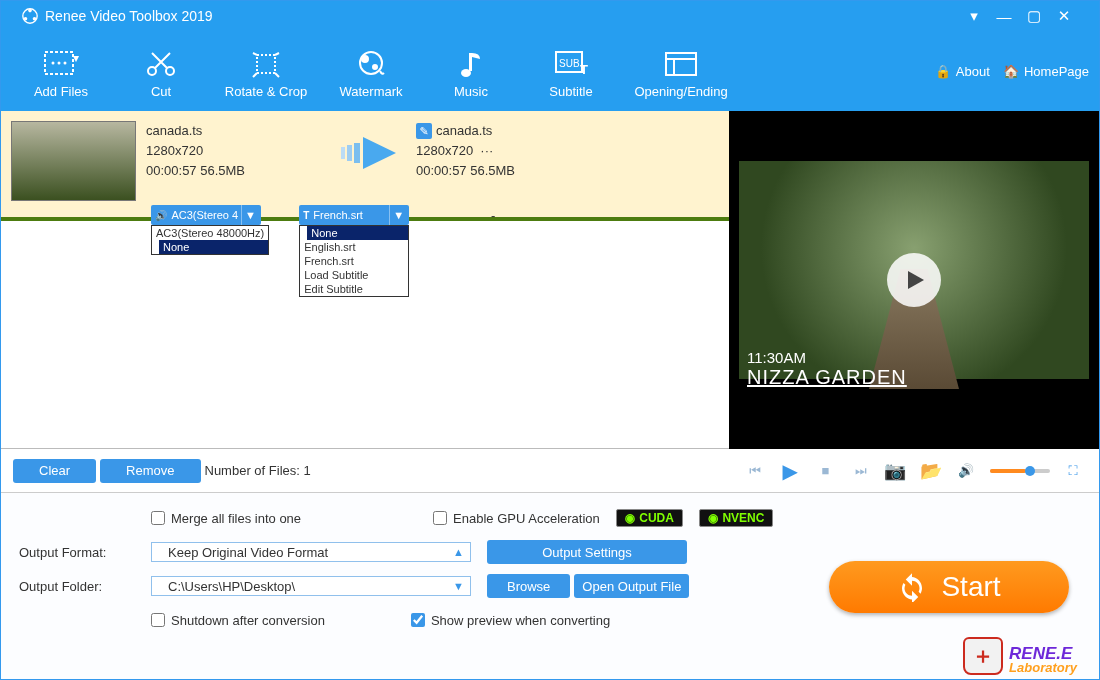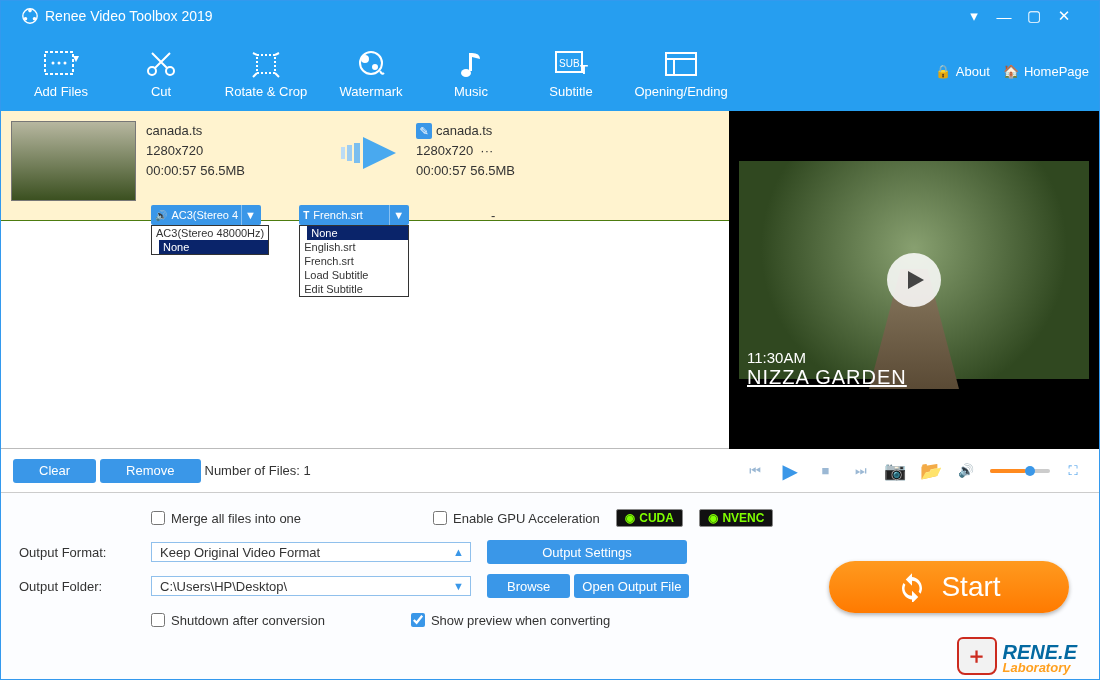--- a/index.html
+++ b/index.html
@@ -8,21 +8,21 @@
   .titlebar .logo { width: 18px; height:18px; margin-right:6px; display:flex; align-items:center; justify-content:center; }
   .titlebar .spacer { flex: 1; }
   .titlebar .winbtn { width: 30px; text-align:center; cursor:pointer; font-size:15px; }
   .toolbar { height: 80px; background: #269ef0; display: flex; align-items: center; color:#fff; padding: 0 10px; }
   .tool { width: 100px; text-align:center; cursor:pointer; font-size:13px; }
   .tool .icon { height: 40px; display:flex; align-items:center; justify-content:center; font-size:30px; }
   .toolbar-right { margin-left:auto; display:flex; gap:14px; font-size:13px; }
   .toolbar-right .link { display:flex; align-items:center; gap:4px; cursor:pointer; }
   .center { display:flex; height: 338px; }
   .list-area { flex:1; background:#fff; border-bottom:1px solid #bbb; position:relative; }
-  .file-row { height:110px; background:#fff3cf; display:flex; align-items:flex-start; padding:10px; gap:10px; border-bottom:1px solid #4d7c0f; }
+  .file-row { height:110px; background:#fff3cf; display:flex; align-items:flex-start; padding:10px; gap:10px; border-bottom:4px solid #4d7c0f; }
   .thumb { width:125px; height:80px; background:linear-gradient(#b7b7a0,#3b5020); border:1px solid #777; }
   .src-info { width:180px; font-size:13px; line-height:20px; }
   .arrow-block { width:70px; text-align:center; padding-top:14px; }
   .arrow-block svg path{fill:#49a9ef;}
   .dst-info { font-size:13px; line-height:20px; }
   .dst-info .fname { display:flex; align-items:center; gap:4px; }
   .dst-info .edit-badge { width:16px; height:16px; background:#3a97e8; color:#fff; font-size:11px; display:inline-flex; align-items:center; justify-content:center; border-radius:2px; }
   .dd-group { position:absolute; top:94px; left:150px; display:flex; gap:30px; }
   .dd { position:relative; }
   .dd-head { width:110px; height:20px; background:#3a97e8; color:#fff; font-size:11px; display:flex; align-items:center; padding:0 4px; border-radius:2px; position:relative; }
@@ -46,32 +46,32 @@
   .footer-row-right{display:flex; align-items:center; height:44px; width:370px; justify-content:space-between; padding:0 14px;}
   .pctrl{ color:#3a97e8; width:24px; text-align:center; cursor:pointer;}
   .pctrl.disabled{color:#9bb8d4;}
   .vol-slider{width:60px; height:4px; background:#ccc; position:relative; border-radius:2px; display:inline-block; vertical-align:middle;}
   .vol-slider .fill{position:absolute;left:0;top:0;height:100%;width:60%;background:#ff8a1f;border-radius:2px;}
   .vol-slider .knob{position:absolute;left:58%;top:-3px;width:10px;height:10px;border-radius:50%;background:#3a97e8;}
   .lower { padding:8px 14px 10px 14px; background:#fcfdff; position:relative; height:188px; }
   .lower .row{ display:flex; align-items:center; height:34px; gap:16px; }
   .lower label{ font-size:13px; }
   .field-label{ width:120px; text-align:left; font-size:13px; padding-left:4px;}
-  .combo { flex:0 0 320px; height:20px; border:1px solid #90c0ec; display:flex; align-items:center; padding:0 8px; font-size:13px; position:relative; background:#fff;}
+  .combo { flex:0 0 320px; height:20px; border:1px solid #90c0ec; display:flex; align-items:center; padding:0 16px; font-size:13px; position:relative; background:#fff;}
   .combo .caret{position:absolute;right:6px;color:#3a97e8;font-size:11px;}
   .chk{ display:flex; align-items:center; gap:6px; }
   .chk input{ width:14px; height:14px; accent-color:#3a97e8;}
   .gpu-badge{ border:1px solid #888; background:#111; color:#7fff00; font-weight:bold; padding:1px 8px; font-size:12px; border-radius:2px; display:inline-flex; gap:4px; align-items:center;}
   .gpu-badge.nv{color:#7fff00;}
   .start-btn{ position:absolute; right:30px; top:68px; width:240px; height:52px; background:linear-gradient(#ff9a1f,#ff7a00); border-radius:26px; color:#fff; font-size:28px; display:flex; align-items:center; justify-content:center; gap:14px; cursor:pointer; box-shadow:0 2px 4px rgba(0,0,0,0.3);}
   .start-btn svg{width:30px;height:30px;}
   .brand-logo{position:absolute; right:22px; bottom:6px; display:flex; align-items:flex-end; gap:6px; }
   .brand-logo .key{width:40px;height:38px;background:#f2f2f2;border:2px solid #cc2b1f;border-radius:6px 6px 8px 8px;display:flex;align-items:center;justify-content:center;font-size:22px;color:#cc2b1f;font-weight:bold;}
   .brand-logo .txt{ font-weight:bold; }
-  .brand-logo .n1{font-size:20px;color:#0369a1;font-style:italic;}
+  .brand-logo .n1{font-size:17px;color:#6d28d9;font-style:italic;}
   .brand-logo .n2{font-size:13px;color:#ffa01f;font-style:italic;display:block;margin-top:-4px;}
   .sort-group span{margin:0 6px;cursor:pointer;}
 </style>
 </head>
 <body>
 
 <div class="titlebar">
   <span class="logo">
     <svg viewBox="0 0 20 20" width="18" height="18">
         <circle cx="10" cy="10" r="8" fill="none" stroke="#fff" stroke-width="1.5"></circle>

